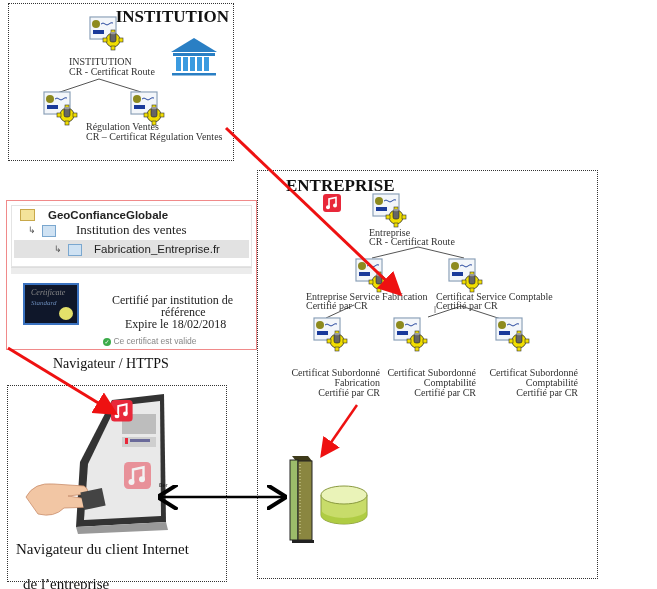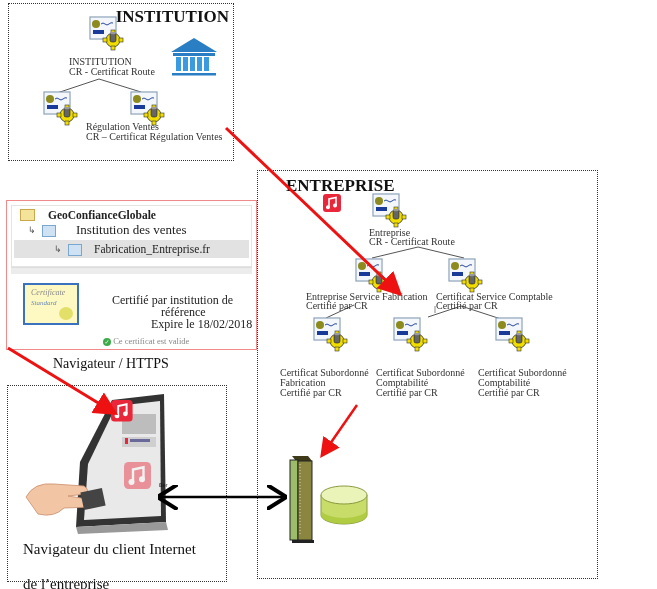--- a/index.html
+++ b/index.html
@@ -2,27 +2,27 @@
 <html><head>
 <meta charset="utf-8">
 <style>
   html, body { margin: 0; padding: 0; background: #ffffff; }
   body { width: 657px; height: 589px; position: relative; overflow: hidden;
          font-family: "Liberation Serif", "DejaVu Serif", serif; color: #222; }
   .box { position: absolute; border: 1px dotted #333; box-sizing: border-box; }
   .abs { position: absolute; }
   .title { font-weight: bold; font-size: 17px; color: #111; }
   .lbl { position: absolute; font-size: 10px; line-height: 10px; color: #333; white-space: nowrap; }
-  .lbl.c { text-align: left; }
+  .lbl.c { text-align: right; }
   .certico { position: absolute; width: 34px; height: 34px; }
   .panel { position: absolute; left: 6px; top: 200px; width: 251px; height: 150px;
            border: 1px solid #f08a8a; box-sizing: border-box; background: #fff; }
   .tree { position: absolute; left: 4px; top: 4px; right: 4px; height: 60px; background: #fff; border: 1px solid #e4e4e4; }
   .tree-row { position: absolute; height: 16px; font-size: 12px; line-height: 16px; white-space: nowrap; }
-  .sans { font-family: Liberation Serif, serif; }
+  .sans { font-family: Liberation Sans, sans-serif; }
   .selected { background: #e2e2e2; }
   .divider { position: absolute; left: 4px; right: 4px; top: 66px; height: 6px; background: #ececec; border-top: 1px solid #ddd; }
   .cap { position: absolute; font-size: 15px; color: #111; white-space: nowrap; }
   svg { overflow: visible; }
 </style>
 </head>
 <body>
 
 <svg width="0" height="0" style="position:absolute">
   <defs>
@@ -103,29 +103,29 @@
       <span class="abs" style="left:62px; font-size:13px;">Institution des ventes</span>
     </div>
     <div class="tree-row selected" style="left:2px; top:34px; right:2px; height:18px;">
       <span class="abs sans" style="left:40px; font-size:9px; color:#555; top:1px;">↳</span>
       <span class="abs" style="left:54px; top:4px; width:12px; height:10px; background:#cfe2f3; border:1px solid #7aa7cf;"></span>
       <span class="abs sans" style="left:80px; top:1px; font-size:11.5px;">Fabrication_Entreprise.fr</span>
     </div>
   </div>
   <div class="divider"></div>
 
-  <div class="abs" style="left:16px; top:82px; width:56px; height:42px; background:#fef9c3; border:2px solid #3a72c0; box-sizing:border-box;">
+  <div class="abs" style="left:16px; top:82px; width:56px; height:42px; background:#0f172a; border:2px solid #3a72c0; box-sizing:border-box;">
     <div class="abs" style="left:6px; top:3px; font-size:8px; font-style:italic; color:#888;">Certificate</div>
     <div class="abs" style="left:6px; top:14px; font-size:7px; font-style:italic; color:#6a8ab8;">Standard</div>
     <div class="abs" style="left:34px; top:22px; width:14px; height:13px; border-radius:50%; background:#e3e06a;"></div>
   </div>
 
   <div class="abs" style="left:105px; top:92px; font-size:12px;">Certifié par institution de</div>
   <div class="abs" style="left:154px; top:104px; font-size:12px;text-align:center;">référence</div>
-  <div class="abs" style="left:118px; top:116px; font-size:12px;margin-left:26px;">Expire le 18/02/2018</div>
+  <div class="abs" style="left:118px; top:116px; font-size:12px;">Expire le 18/02/2018</div>
   <div class="abs sans" style="left:96px; top:135px; font-size:8.5px; color:#888; white-space:nowrap;">
     <span style="display:inline-block; width:8px; height:8px; border-radius:50%; background:#3cab4a; color:#fff; font-size:6px; line-height:8px; text-align:center; vertical-align:middle;">✓</span>
     <span>Ce certificat est valide</span>
   </div>
 </div>
 
 <div class="cap" style="left:53px; top:356px; font-size:14px;">Navigateur / HTTPS</div>
 
 <div class="box" style="left:257px; top:170px; width:341px; height:409px;">
   <div class="abs title" style="left:28px; top:5px;">ENTREPRISE</div>
@@ -215,21 +215,21 @@
     <text x="135" y="95" font-size="5" font-family="DejaVu Sans, sans-serif" fill="#111">Ber</text>
     <polygon points="52,135 142,130 144,138 54,142" fill="#999"></polygon>
 
     <path d="M2 105 Q10 90 30 92 L60 94 Q66 98 62 102 L44 104 L70 108 Q74 112 68 115 L40 116 Q30 126 14 122 Z" fill="#f2c6a4" stroke="#c98e6c" stroke-width="0.8"></path>
     <rect x="58" y="98" width="22" height="18" fill="#444" transform="rotate(-12 69 107)"></rect>
   </svg>
   <svg class="abs" style="left:103px; top:14px;" width="22" height="22">
       <use href="#appicon" transform="scale(1.2)"></use>
     </svg>
 
-  <div class="cap" style="left:15px; top:155px;">Navigateur du client Internet</div>
+  <div class="cap" style="left:8px; top:155px;">Navigateur du client Internet</div>
   <div class="cap" style="left:15px; top:174px;margin-top:16px;">de l’entreprise</div>
 </div>
 
 <svg class="abs" style="left:0; top:0; pointer-events:none;" width="657" height="589">
   <defs>
     <marker id="redhead" markerWidth="8" markerHeight="8" refX="6" refY="4" orient="auto" markerUnits="strokeWidth">
       <path d="M0,0 L8,4 L0,8 Z" fill="#ee1111"></path>
     </marker>
     <marker id="blackhead-end" markerWidth="8" markerHeight="10" refX="7" refY="5" orient="auto" markerUnits="strokeWidth">
       <path d="M0,0 L8,5 L0,10" fill="none" stroke="#000" stroke-width="1.6"></path>

